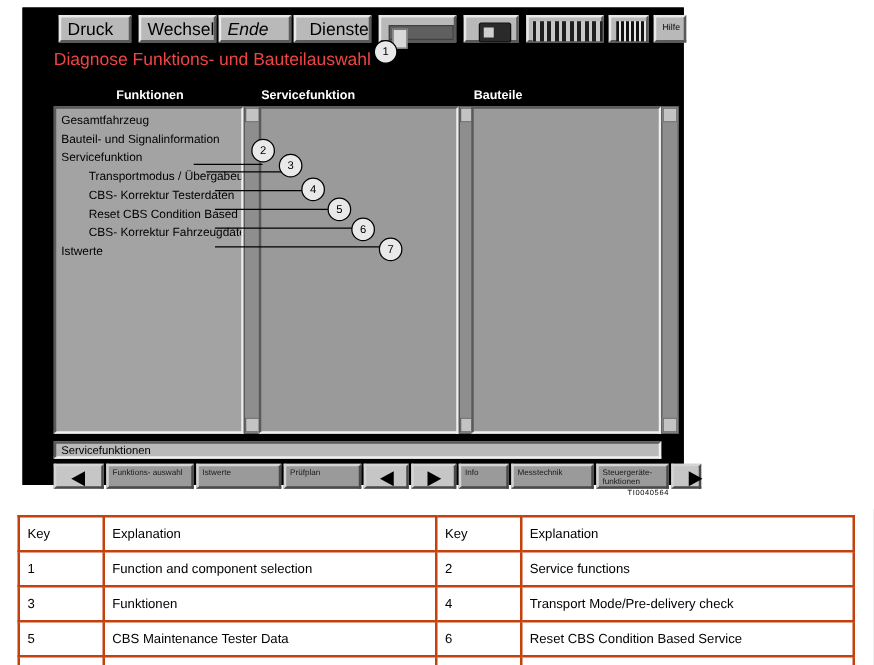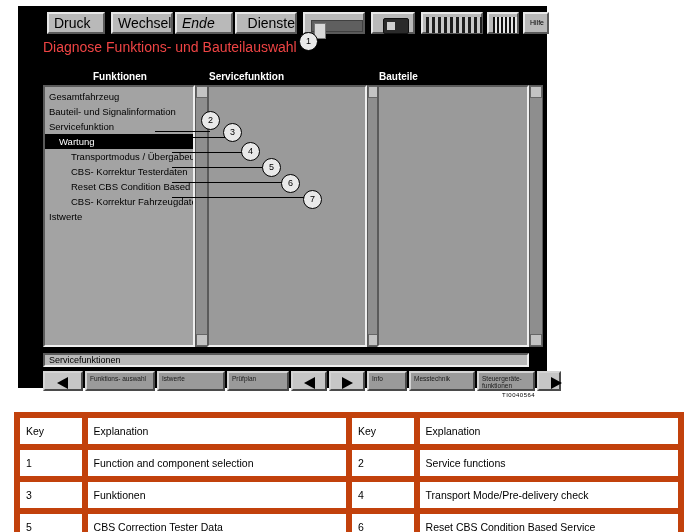--- a/index.html
+++ b/index.html
@@ -282,21 +282,21 @@
   table.keytable {
     position: absolute;
     left: 14px;
     top: 412px;
     width: 670px;
     border-collapse: collapse;
     font-size: 10.5px;
     color: #000;
   }
   table.keytable th, table.keytable td {
-    border: 6px solid #c2410c;
+    border: 2px solid #c2410c;
     padding: 4px 6px;
     text-align: left;
     font-weight: normal;
     height: 18px;
   }
   table.keytable th {
     font-weight: normal;
   }
   table.keytable col.k { width: 68px; }
   table.keytable col.e { width: 267px; }
@@ -332,21 +332,20 @@
 
   <div class="col-header c1">Funktionen</div>
   <div class="col-header c2">Servicefunktion</div>
   <div class="col-header c3">Bauteile</div>
 
   <div class="panel p1">
     <div class="list" id="functions-list">
         <div class="litem">Gesamtfahrzeug</div>
         <div class="litem">Bauteil- und Signalinformation</div>
         <div class="litem">Servicefunktion</div>
-        <div class="litem indent1 sel">Wartung</div>
         <div class="litem indent2">Transportmodus / Übergabeuntersuchung</div>
         <div class="litem indent2">CBS- Korrektur Testerdaten</div>
         <div class="litem indent2">Reset CBS Condition Based Service</div>
         <div class="litem indent2">CBS- Korrektur Fahrzeugdaten</div>
         <div class="litem">Istwerte</div>
       </div>
   </div>
   <div class="scrollbar s1">
     <div class="sb-btn top"></div>
     <div class="sb-btn bot"></div>
@@ -434,21 +433,21 @@
         <td>Service functions</td>
       </tr>
       <tr>
         <td>3</td>
         <td>Funktionen</td>
         <td>4</td>
         <td>Transport Mode/Pre-delivery check</td>
       </tr>
       <tr>
         <td>5</td>
-        <td>CBS Correction Tester Data</td>
+        <td>CBS Maintenance Tester Data</td>
         <td>6</td>
         <td>Reset CBS Condition Based Service</td>
       </tr>
       <tr>
         <td>7</td>
         <td>CBS Correction Vehicle Data</td>
         <td></td>
         <td></td>
       </tr>
     </tbody>

